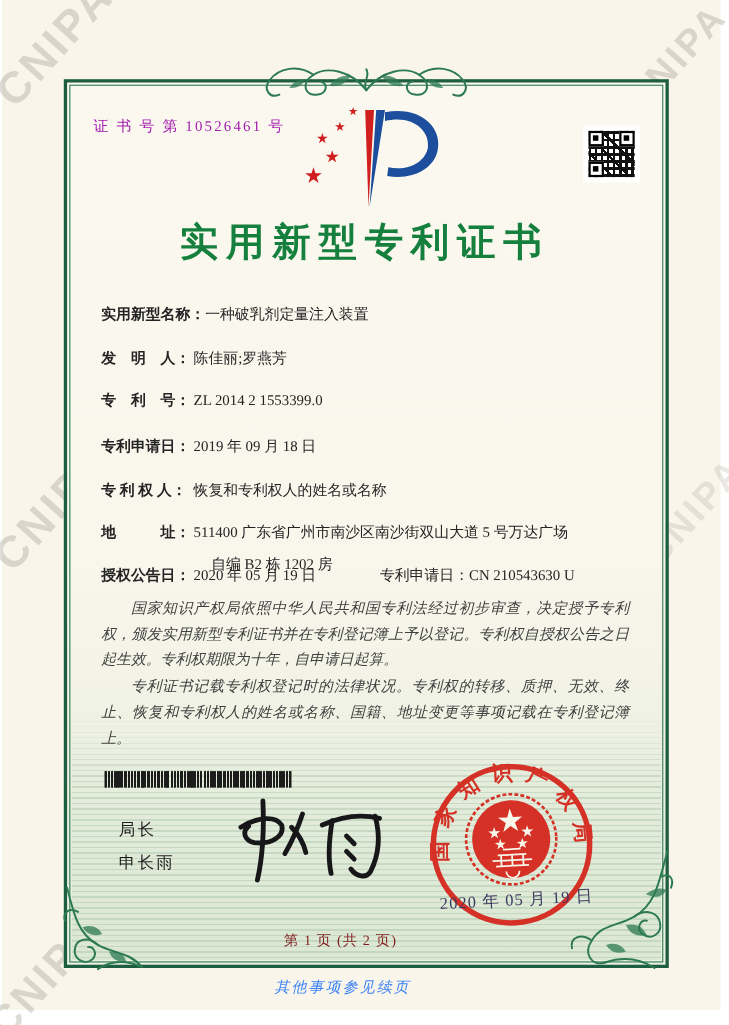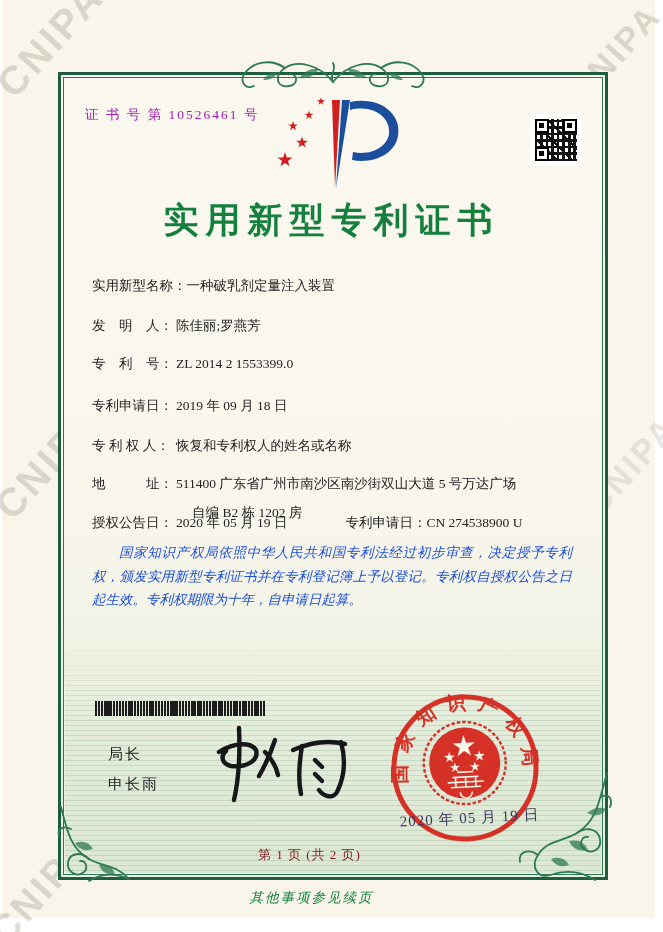--- a/index.html
+++ b/index.html
@@ -42,41 +42,41 @@
       repeating-linear-gradient(90deg,#111 0 2.5px,transparent 2.5px 5.5px),
       repeating-linear-gradient(0deg,#111 0 2.5px,transparent 2.5px 6.5px),
       repeating-linear-gradient(45deg,transparent 0 4px,#111 4px 6px,transparent 6px 11px);}
   .finder{position:absolute;width:10px;height:10px;border:2.5px solid #000;background:#fff;}
   .finder::after{content:"";position:absolute;left:2px;top:2px;width:5px;height:5px;background:#000;}
   .f-tl{left:2px;top:2px;} .f-tr{right:2px;top:2px;} .f-bl{left:2px;bottom:2px;}
   .title{position:absolute;left:0;right:0;top:197px;text-align:center;font-size:35px;
       font-weight:bold;letter-spacing:7px;color:#15803d;}
   
   .field{position:absolute;left:92px;font-size:13.5px;color:#242424;white-space:nowrap;}
-  .field .lab{display:inline-block;min-width:84px;}
+  .field .lab{display:inline-block;min-width:84px;font-weight:bold;}
   .f1{top:277px;} .f2{top:317px;} .f3{top:355px;} .f4{top:397px;} .f5{top:437px;}
   .f6{top:475px;} .f6b{top:468px;left:192px;margin-top:36px;} .f7{top:514px;}
   .f7 .pair2{margin-left:58px;}
   
   .body-text{position:absolute;left:92px;top:541px;width:480px;font-size:13.5px;line-height:1.75;
-      color:#1d4ed8;font-style:italic;text-align:justify;}
+      color:#404040;font-style:italic;text-align:justify;}
   .body-text p{margin:0;text-indent:2em;}
   
   .barcode{position:absolute;left:95px;top:701px;width:170px;height:15px;background:
       repeating-linear-gradient(90deg,#1c1c1c 0 2px,transparent 2px 3px),
       repeating-linear-gradient(90deg,#1c1c1c 0 1px,transparent 1px 7px),
       repeating-linear-gradient(90deg,transparent 0 10px,#1c1c1c 10px 13px,transparent 13px 23px);}
   .director{position:absolute;left:108px;font-size:15px;color:#1d1d1d;letter-spacing:2px;}
   .d1{top:745px;} .d2{top:775px;}
   .signature{position:absolute;left:205px;top:718px;width:155px;height:92px;}
   .seal{position:absolute;left:388px;top:691px;width:154px;height:154px;transform:rotate(-3deg);opacity:0.95;}
   .page-num{position:absolute;left:0;right:44px;top:846px;text-align:center;font-size:13px;
       letter-spacing:1px;color:#7f1d1d;}
   .cont-note{position:absolute;left:0;right:40px;top:889px;text-align:center;font-size:13.5px;
-      letter-spacing:2px;color:#15803d;font-style:italic;}
+      letter-spacing:2px;color:#3b82f6;font-style:italic;}
 </style>
 </head>
 <body>
 
 <div class="paper"></div>
 
 <div class="wm wm1">CNIPA</div>
 <div class="wm wm2">CNIPA</div>
 <div class="wm wm3">CNIPA</div>
 <div class="wm wm4">CNIPA</div>
@@ -161,25 +161,26 @@
 <div class="title">实用新型专利证书</div>
 
 <div class="field f1"><span class="lab">实用新型名称：</span><span>一种破乳剂定量注入装置</span></div>
 <div class="field f2"><span class="lab">发　明　人：</span><span>陈佳丽;罗燕芳</span></div>
 <div class="field f3"><span class="lab">专　利　号：</span><span>ZL 2014 2 1553399.0</span></div>
 <div class="field f4"><span class="lab">专利申请日：</span><span>2019 年 09 月 18 日</span></div>
 <div class="field f5"><span class="lab">专 利 权 人：</span><span>恢复和专利权人的姓名或名称</span></div>
 <div class="field f6"><span class="lab">地　　　址：</span><span>511400 广东省广州市南沙区南沙街双山大道 5 号万达广场</span></div>
 <div class="field f6b">自编 B2 栋 1202 房</div>
 <div class="field f7">
-  <span class="lab">授权公告日：</span><span>2020 年 05 月 19 日</span><span class="pair2">专利申请日：</span><span>CN 274538900 U</span>
+  <span class="lab">授权公告日：</span><span>2020 年 05 月 19 日</span><span class="pair2">专利申请日：</span><span>CN 210543630 U</span>
 </div>
 
 <div class="body-text">
   <p>国家知识产权局依照中华人民共和国专利法经过初步审查，决定授予专利权，颁发实用新型专利证书并在专利登记簿上予以登记。专利权自授权公告之日起生效。专利权期限为十年，自申请日起算。</p>
+  <p>专利证书记载专利权登记时的法律状况。专利权的转移、质押、无效、终止、恢复和专利权人的姓名或名称、国籍、地址变更等事项记载在专利登记簿上。</p>
 </div>
 
 <div class="barcode"></div>
 
 <div class="director d1">局长</div>
 <div class="director d2">申长雨</div>
 
 <svg class="signature" viewBox="0 0 155 92">
   <g stroke="#17171a" stroke-width="4.4" fill="none" stroke-linecap="round" stroke-linejoin="round">
     <path d="M14,34 C30,24 46,24 51,32 C54,42 42,50 26,48 C17,46 15,38 21,33"></path>

